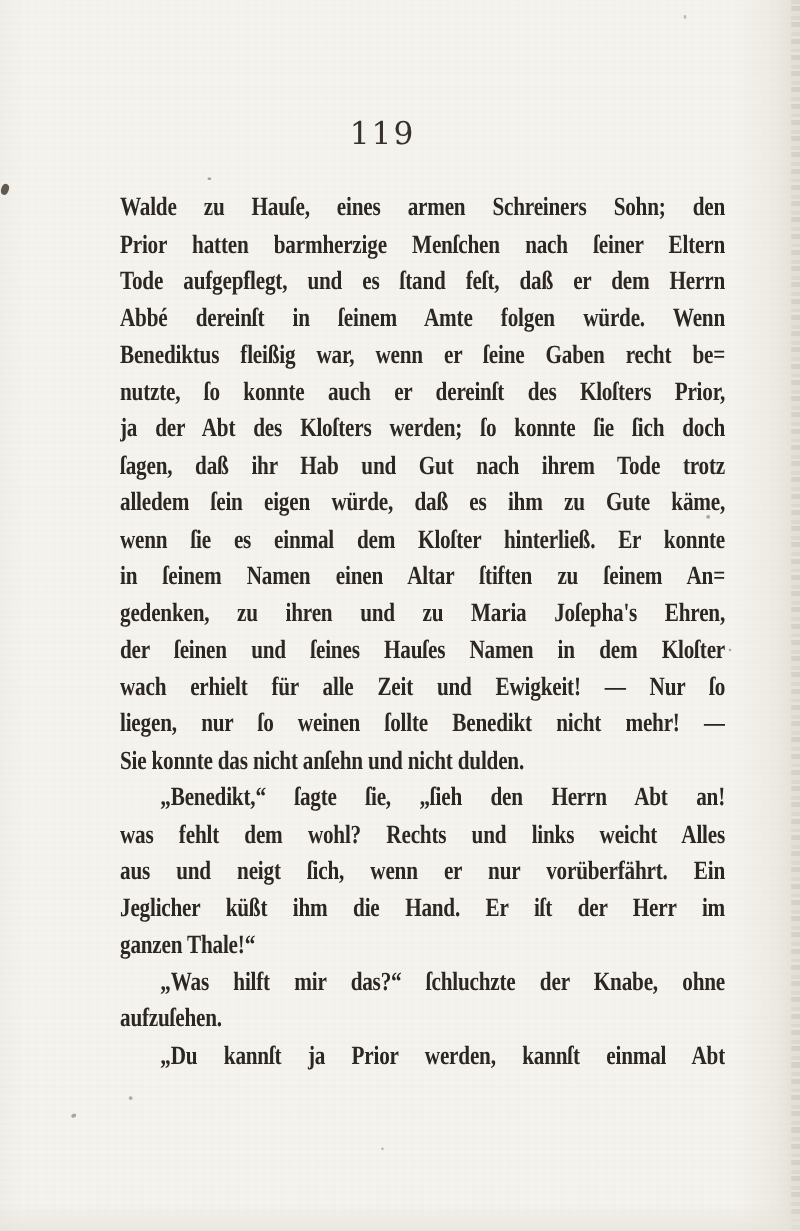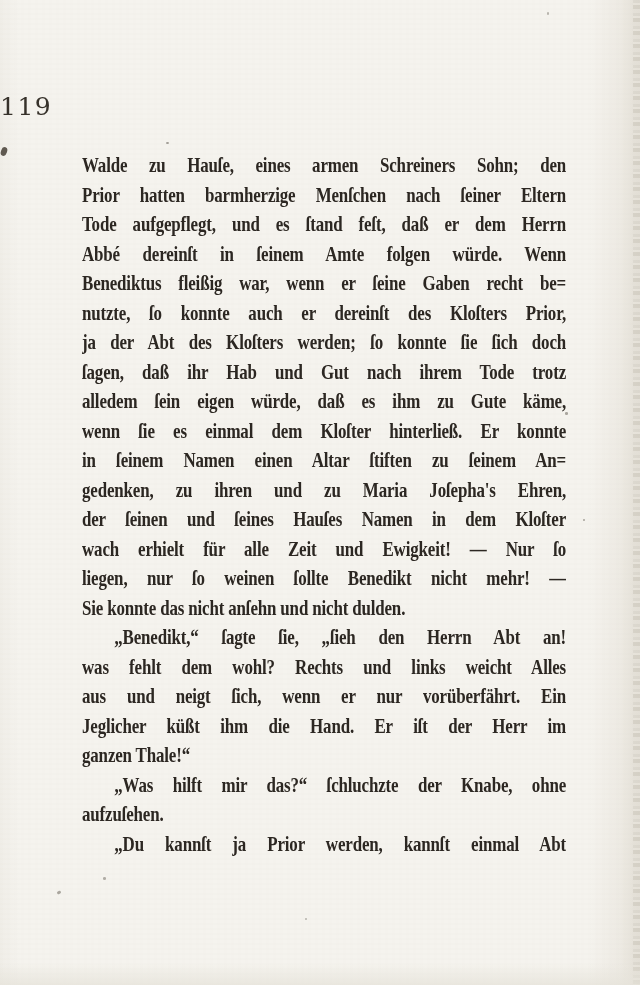--- a/index.html
+++ b/index.html
@@ -15,26 +15,27 @@
   }
   
   .grain{
     position:absolute;inset:0;pointer-events:none;opacity:.5;
     background:
       repeating-linear-gradient(0deg, rgba(210,205,195,.07) 0 2px, rgba(255,255,255,0) 2px 5px),
       repeating-linear-gradient(90deg, rgba(210,205,195,.05) 0 3px, rgba(255,255,255,0) 3px 7px);
   }
   .pagenum{
     position:absolute;top:92px;left:0;right:28px;
+    text-align:center;
     font-family:"DejaVu Serif","Liberation Serif",serif;
     font-size:25px;font-weight:500;letter-spacing:1.5px;
     color:#36312a;
   }
   .textblock{
-    position:absolute;left:82px;top:151px;width:484px;height:712px;
+    position:absolute;left:96px;top:151px;width:484px;height:712px;
     overflow:hidden;
   }
   .scalewrap{
     width:600px;
     transform:scaleX(0.8067);
     transform-origin:0 0;
   }
   .line{
     height:29.5px;line-height:29.5px;overflow:hidden;
     font-family:"Liberation Serif","DejaVu Serif",serif;

